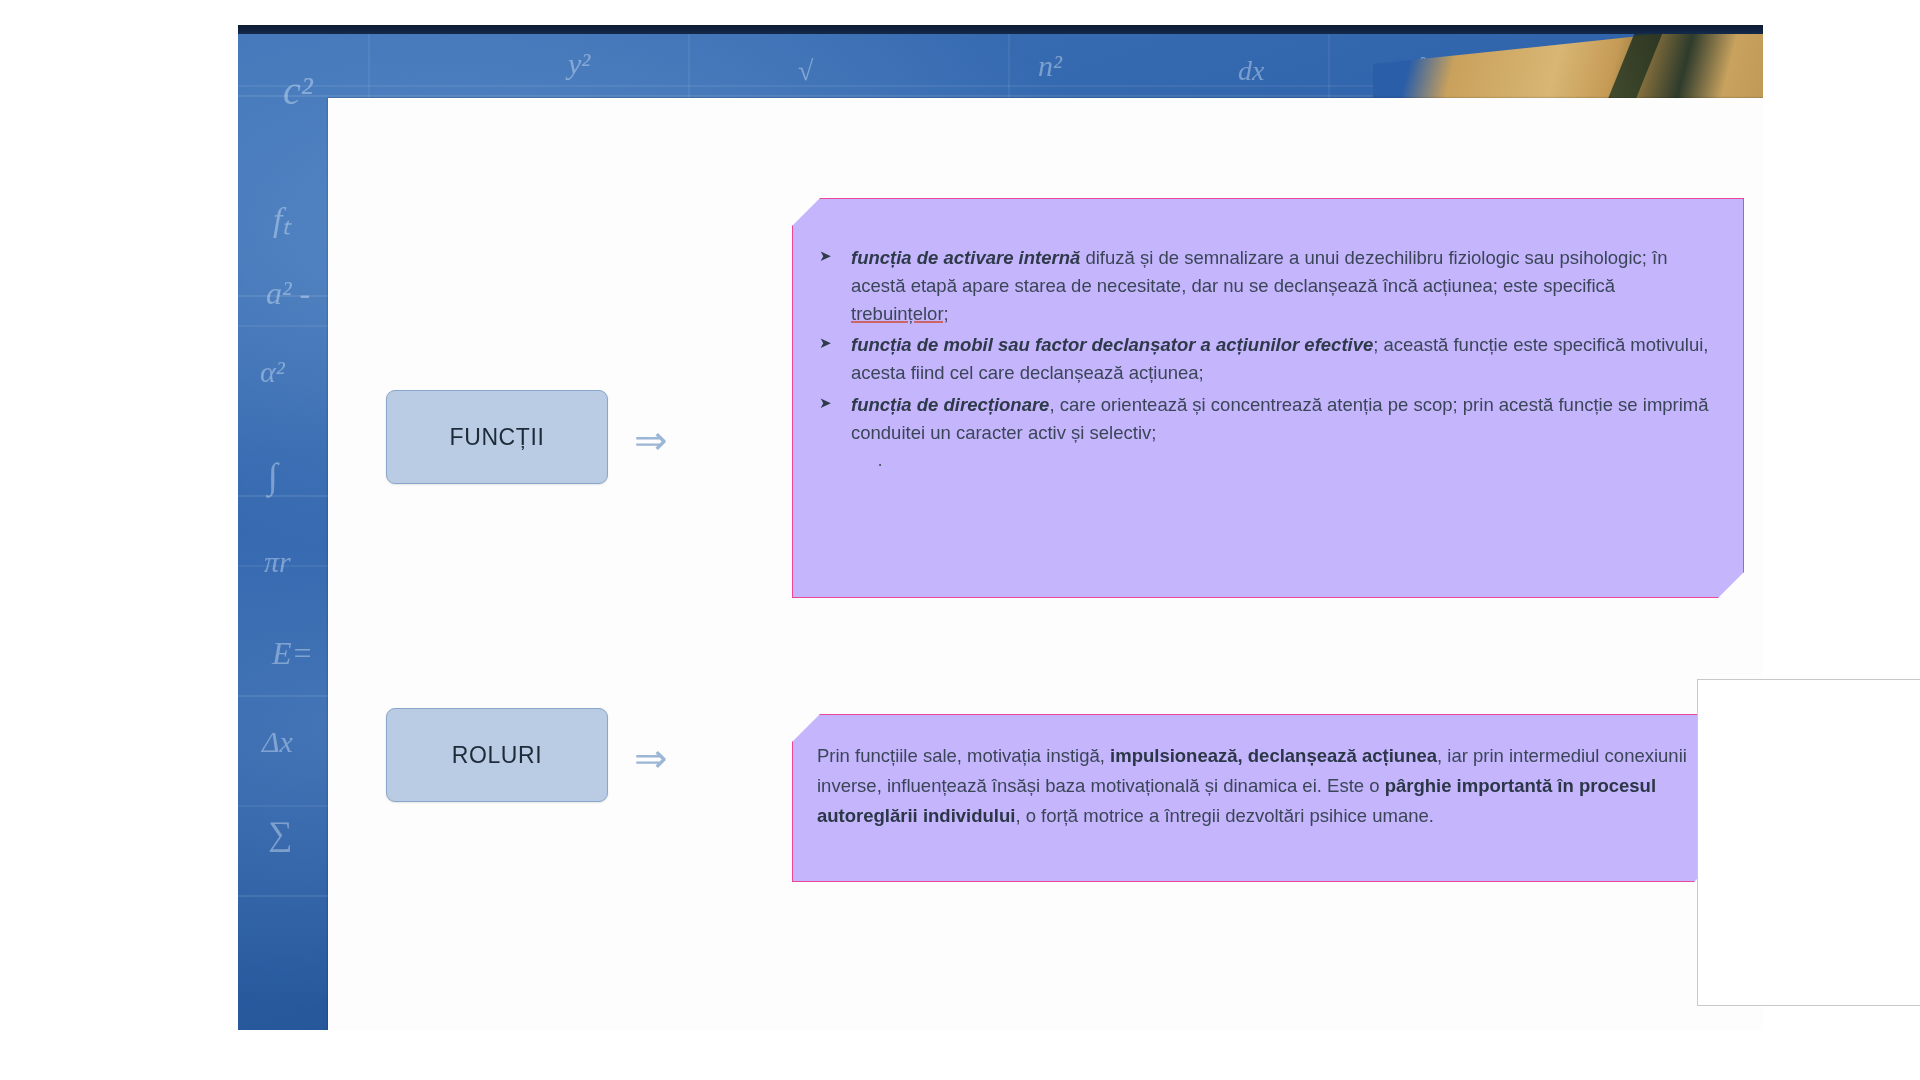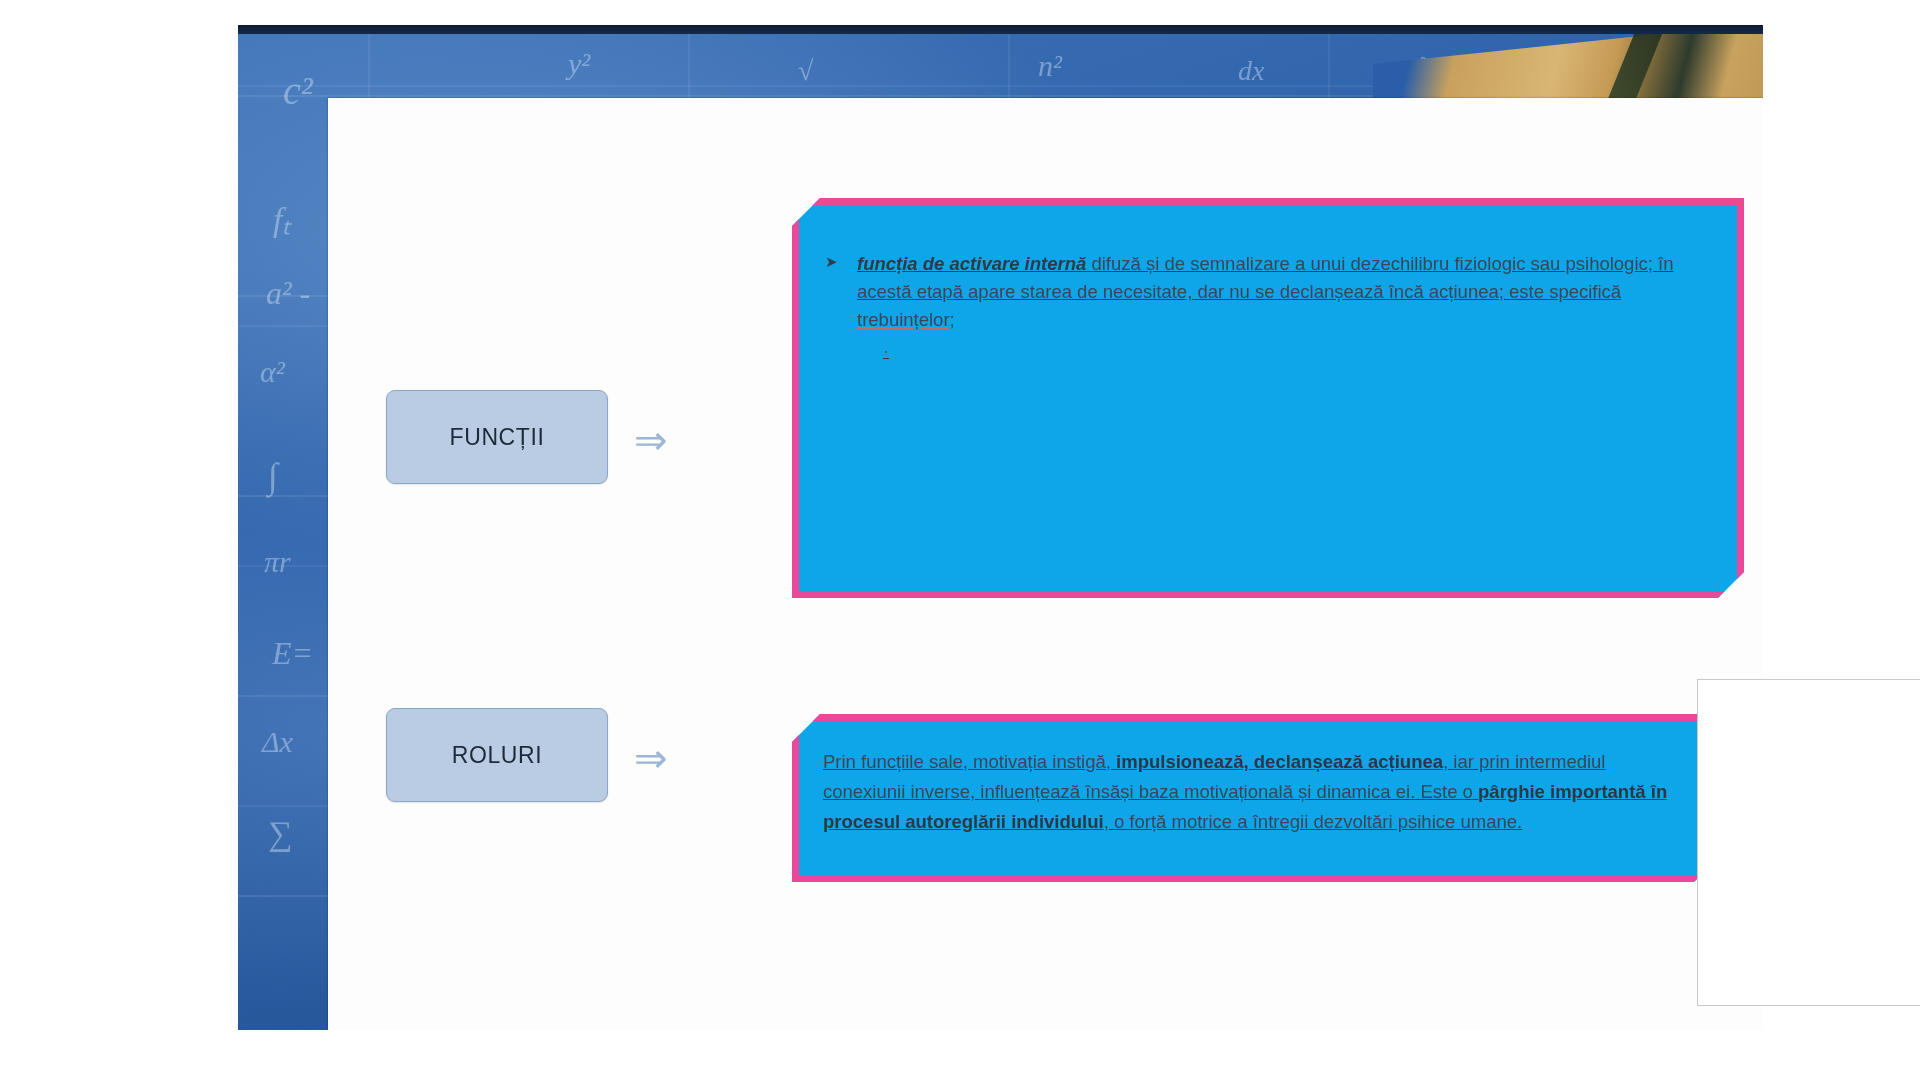--- a/index.html
+++ b/index.html
@@ -136,26 +136,25 @@
   
   .arrow {
     color: #9cb6d6;
     font-size: 40px;
     line-height: 1;
     user-select: none;
   }
 
   
   .content-box {
-    background: #0ea5e9;
-    border: 7px solid #ec4899;
+    background: #c4b5fd;
+    border: 1px solid #ec4899;
     color: #2c3a4c;
     -webkit-clip-path: polygon(28px 0, 100% 0, 100% calc(100% - 26px), calc(100% - 26px) 100%, 0 100%, 0 28px);
     clip-path: polygon(28px 0, 100% 0, 100% calc(100% - 26px), calc(100% - 26px) 100%, 0 100%, 0 28px);
-    text-decoration: underline;
   }
 
   
   #box-functii {
     position: absolute;
     left: 464px;
     top: 100px;
     width: 952px;
     height: 400px;
     padding: 45px 34px 20px 24px;
@@ -275,20 +274,26 @@
         <div class="label-box" id="label-functii">FUNCȚII</div>
         <div style="width:26px;"></div>
         <div class="arrow" style="margin-top:30px;">⇒</div>
       </div>
 
       <div class="content-box" id="box-functii">
         <ul id="list-functii">
           <li>
             <span class="emph">funcția de activare internă</span><span> difuză și de semnalizare a unui dezechilibru fiziologic sau psihologic; în acestă etapă apare starea de necesitate, dar nu se declanșează încă acțiunea; este specifică </span><span class="underline-red">trebuințelor;</span>
           </li>
+          <li>
+            <span class="emph">funcția de mobil sau factor declanșator a acțiunilor efective</span><span>; această funcție este specifică motivului, acesta fiind cel care declanșează acțiunea;</span>
+          </li>
+          <li>
+            <span class="emph">funcția de direcționare</span><span>, care orientează și concentrează atenția pe scop; prin acestă funcție se imprimă conduitei un caracter activ și selectiv;</span>
+          </li>
           <li class="no-bullet dot-line"></li>
         </ul>
       </div>
 
       <div class="row" style="left:58px; top:610px;">
         <div class="label-box" id="label-roluri">ROLURI</div>
         <div style="width:26px;"></div>
         <div class="arrow" style="margin-top:30px;">⇒</div>
       </div>
 

